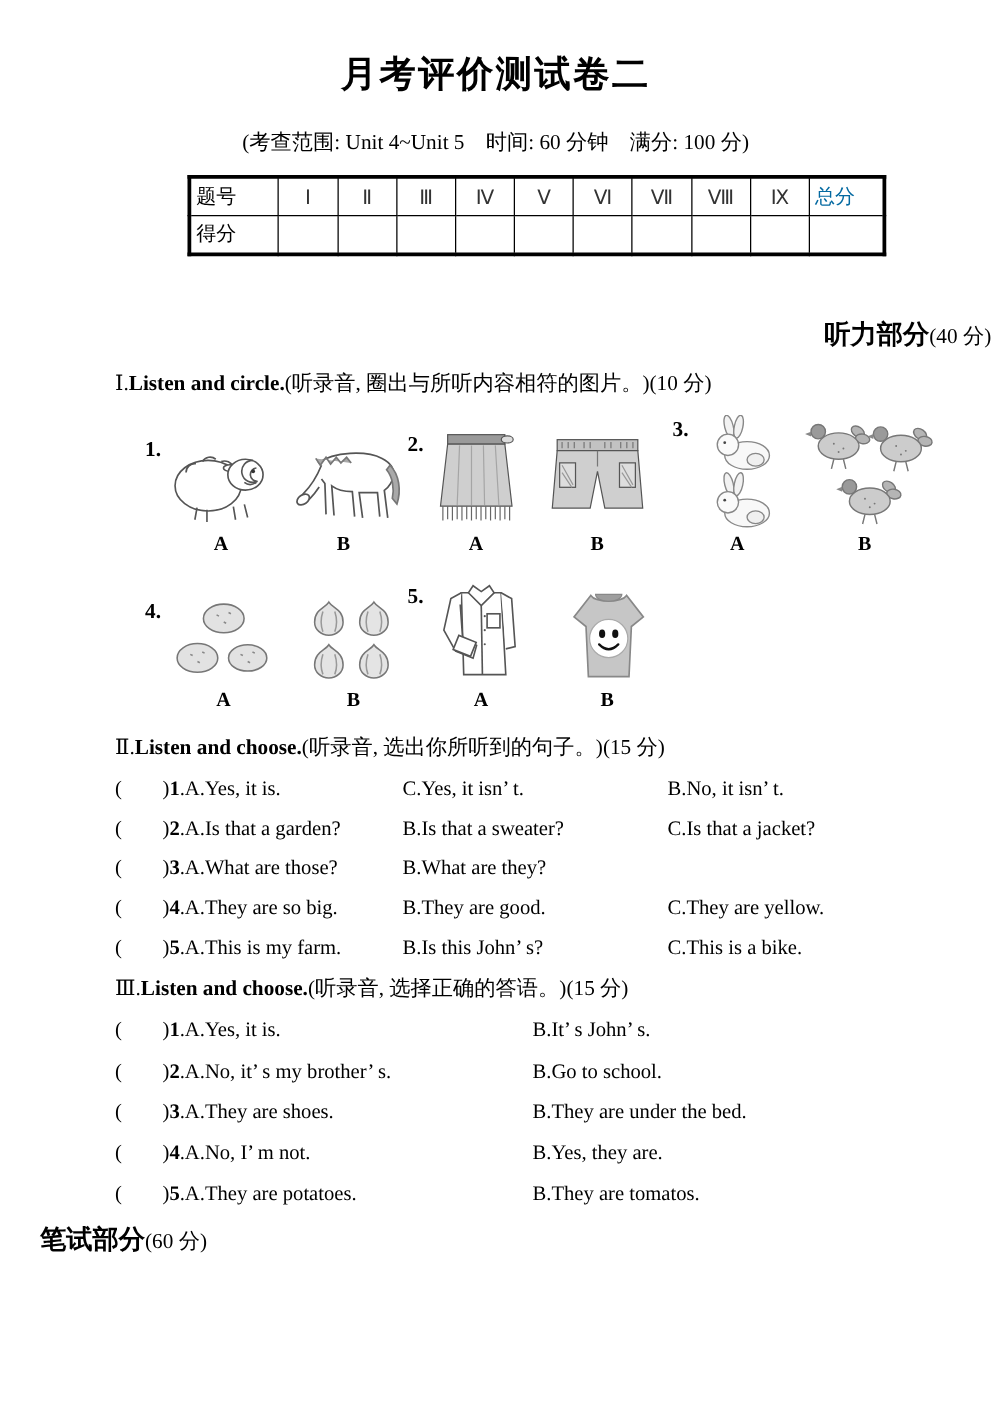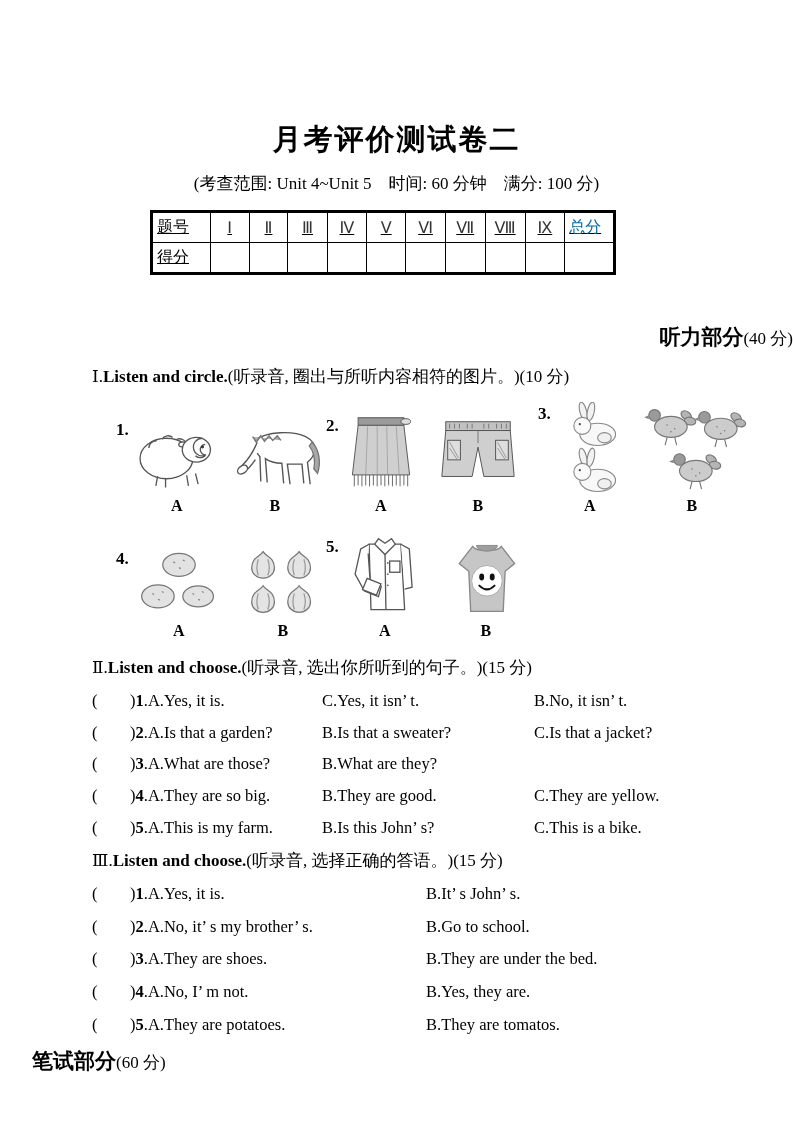--- a/index.html
+++ b/index.html
@@ -2,31 +2,30 @@
 <html><head>
 <meta charset="utf-8">
 <style>
   * { box-sizing: border-box; margin: 0; padding: 0; }
   body { background: #888; font-family: "Liberation Serif", "DejaVu Serif", serif; }
   .page {
     position: relative; width: 793px; height: 1122px; margin: 0 auto;
     background: #fff; color: #000; overflow: hidden;
   }
   .title {
-    padding-top: 120px; text-align: center;
+    padding-top: 40px; text-align: center;
     font-size: 29px; font-weight: bold; letter-spacing: 2px;
   }
   .subtitle {
-    margin-top: 12px; text-align: center; font-size: 17px;
+    margin-top: 22px; text-align: center; font-size: 17px;
   }
   table.score {
-    margin: 15px 0 0 150px; width: 466px;
+    margin: 15px 0 0 150px; width: 559px;
     border-collapse: collapse; border: 3px solid #000;
     font-size: 16px;
-    text-decoration: underline;
   }
   table.score td {
     border: 1px solid #000; height: 31px; padding: 0 4px;
     text-align: center; color: #333;
   }
   table.score td.rowlab { width: 62px; text-align: left; color: #000; }
   table.score td.total { width: 52px; text-align: left; color: #0369a1; }
   table.score td.roman { width: 41px; font-family: "Liberation Serif", serif; }
   .section-head { margin-top: 48px; text-align: right; }
   .section-head .cn { font-size: 21px; font-weight: bold; font-family: "Liberation Sans", "DejaVu Sans", sans-serif; }

